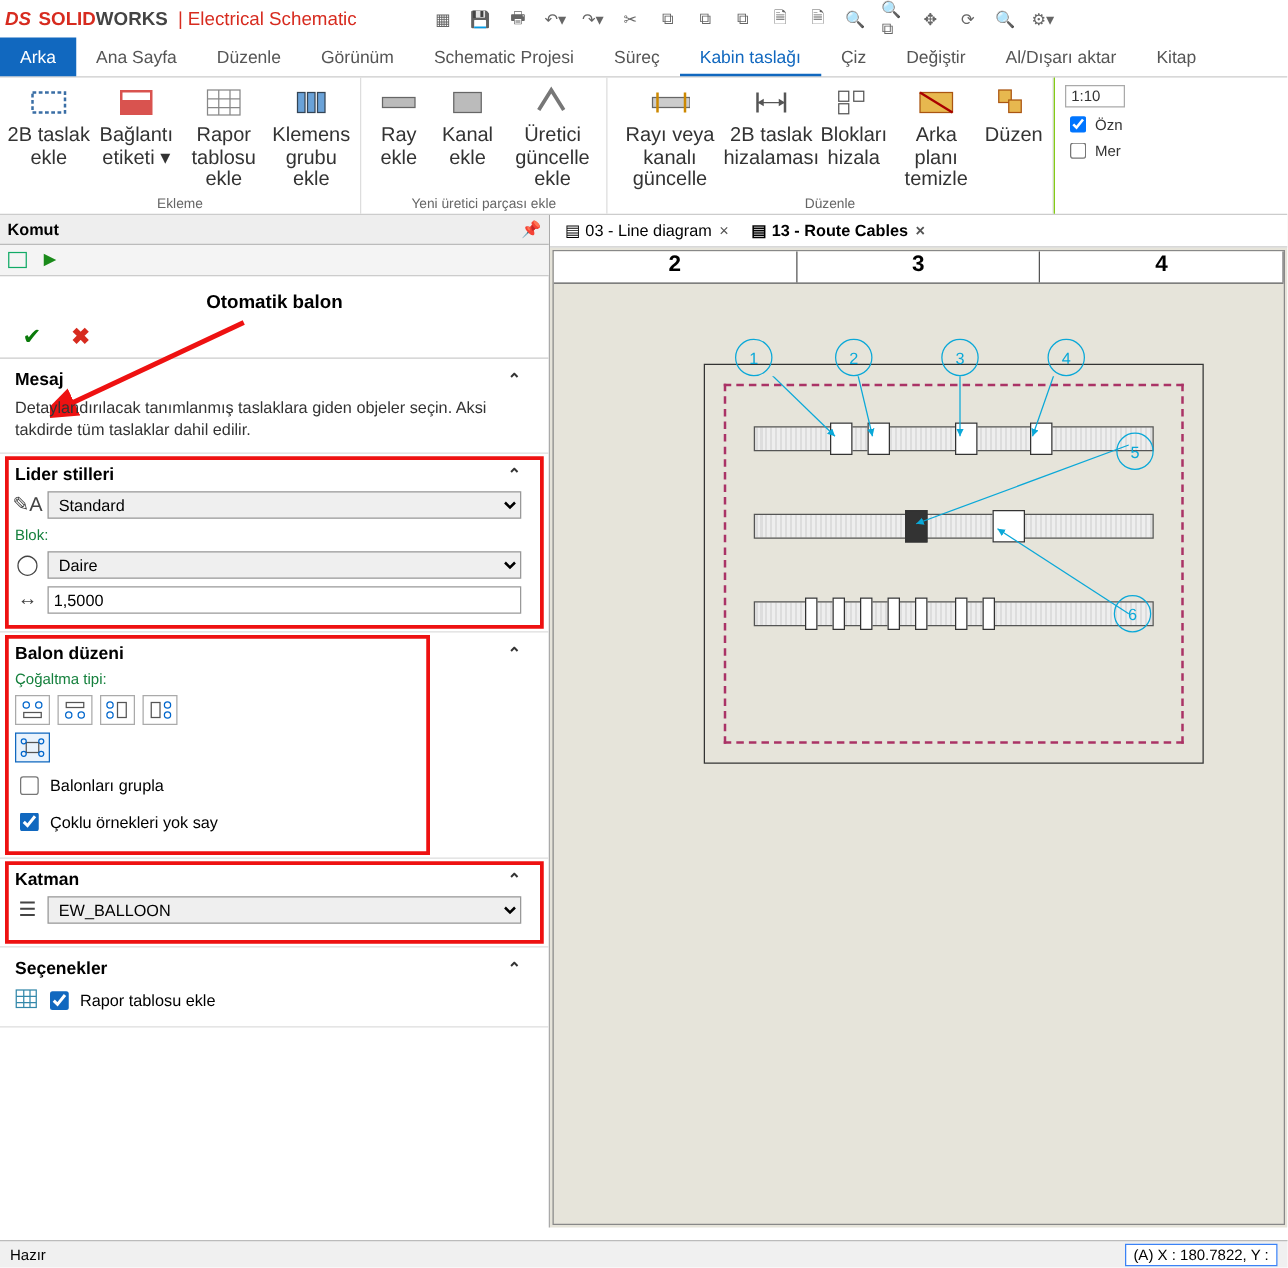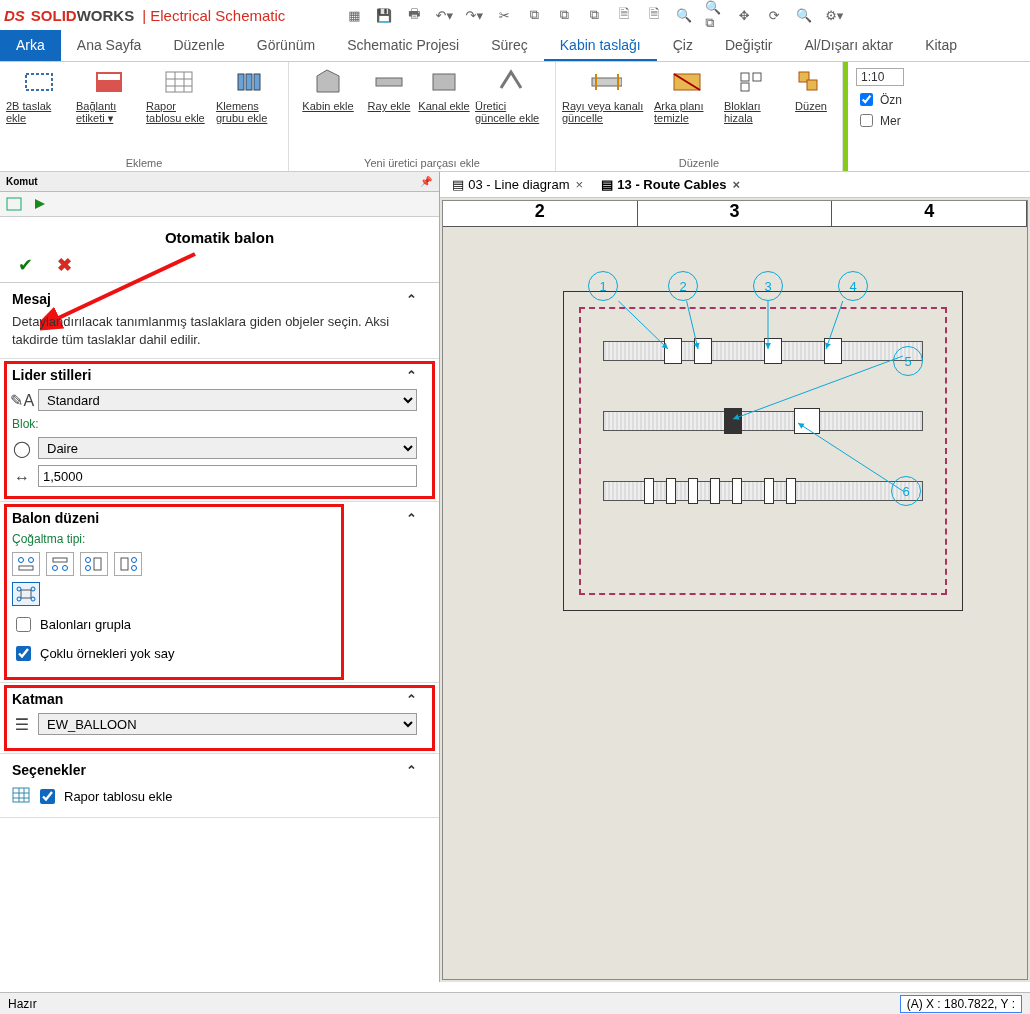--- a/index.html
+++ b/index.html
@@ -14,30 +14,30 @@
   .qat { display:flex; gap:12px; margin-left:60px; align-items:center; color:#777; font-size:13px;}
   .qat .ico { width:18px; height:18px; display:flex; align-items:center; justify-content:center; color:#666; }
   .menubar { display:flex; border-bottom:1px solid #ccc; height:32px; font-size:14px; }
   .menubar .item { padding:7px 16px; color:#555; cursor:pointer; }
   .menubar .item.filebtn { background:#1168bf; color:#fff; }
   .menubar .item.active { color:#1168bf; border-bottom:2px solid #1168bf; }
   .ribbon { height:110px; display:flex; border-bottom:1px solid #ccc; }
   .rgroup { border-right:1px solid #ddd; display:flex; flex-direction:column; padding:2px 6px 0 6px; }
   .rgroup .row { display:flex; gap:4px; flex:1; }
   .rgroup .lbl { font-size:11px; color:#666; text-align:center; padding:2px 0 2px 0;}
-  .ritem { width:66px; display:flex; flex-direction:column; align-items:center; font-size:11px; color:#333; cursor:pointer; padding-top:2px;text-decoration:underline;}
+  .ritem { width:66px; display:flex; flex-direction:column; align-items:center; text-align:center; font-size:16px; color:#333; cursor:pointer; padding-top:2px;}
   .ritem .ricon { width:32px; height:32px; display:flex; align-items:center; justify-content:center; margin-bottom:2px;}
   .ritem .rt { line-height:1.1; }
-  .rightpanel { border-left:5px solid #84cc16; padding:6px 8px; font-size:12px; color:#333; width:70px;}
+  .rightpanel { border-left:1px solid #84cc16; padding:6px 8px; font-size:12px; color:#333; width:70px;}
   .rightpanel .sel { border:1px solid #aaa; padding:1px 4px; font-size:12px; width:48px; margin-bottom:4px;}
   .rightpanel label { display:flex; align-items:center; gap:4px; font-size:12px; margin-top:2px;}
   
   .main { display:flex; height:810px; }
   .leftcol { width:440px; display:flex; flex-direction:column; border-right:1px solid #aaa; }
-  .panehdr { background:#eee; border-bottom:1px solid #bbb; font-size:10px; font-weight:bold; padding:4px 6px; display:flex; justify-content:space-between; align-items:center; }
+  .panehdr { background:#eee; border-bottom:1px solid #bbb; font-size:13px; font-weight:bold; padding:4px 6px; display:flex; justify-content:space-between; align-items:center; }
   .toolstrip { background:#f4f4f4; border-bottom:1px solid #ccc; padding:2px 4px; display:flex; gap:6px; }
   .toolstrip .tb { width:20px; height:20px; border:1px solid transparent; display:flex; align-items:center; justify-content:center;}
   .propbody { flex:1; overflow:auto; padding:0; position:relative;}
   .proptitle { text-align:center; font-size:15px; font-weight:bold; padding:12px 0 8px 0; }
   .okrow { display:flex; gap:24px; padding:0 0 6px 18px; border-bottom:1px solid #ccc;}
   .okrow .ok { color:#0a7a0a; font-size:18px; cursor:pointer;}
   .okrow .cancel { color:#d72b1f; font-size:18px; font-weight:bold; cursor:pointer;}
   .section { padding:8px 22px 10px 12px; border-bottom:1px solid #ddd; position:relative;}
   .section .shead { font-weight:bold; font-size:14px; display:flex; justify-content:space-between; align-items:center; }
   .section .shead .coll { font-size:13px; color:#333; cursor:pointer;}
@@ -159,28 +159,20 @@
               <rect x="20" y="4" width="6" height="16" fill="#6aa2d8" stroke="#345"></rect>
             </svg>
           </div>
           <div class="rt">Klemens grubu ekle</div>
         </div>
     </div>
     <div class="lbl">Ekleme</div>
   </div>
   <div class="rgroup">
     <div class="row">
-      <div class="ritem">
-          <div class="ricon">
-            <svg width="30" height="28">
-              <polygon points="4,8 14,2 26,8 26,24 4,24" fill="#bdbdbd" stroke="#666"></polygon>
-            </svg>
-          </div>
-          <div class="rt">Kabin ekle</div>
-        </div>
       <div class="ritem" style="width:48px">
           <div class="ricon">
             <svg width="30" height="20">
               <rect x="2" y="6" width="26" height="8" fill="#bbb" stroke="#666"></rect>
             </svg>
           </div>
           <div class="rt">Ray ekle</div>
         </div>
       <div class="ritem" style="width:54px">
           <div class="ricon">
@@ -208,35 +200,47 @@
             <svg width="34" height="24">
               <rect x="2" y="8" width="30" height="8" fill="#ccc" stroke="#666"></rect>
               <path d="M6 4 L6 20 M28 4 L28 20" stroke="#c80" stroke-width="2"></path>
             </svg>
           </div>
           <div class="rt">Rayı veya kanalı güncelle</div>
         </div>
       <div class="ritem">
           <div class="ricon">
             <svg width="30" height="24">
-              <rect x="2" y="4" width="26" height="16" fill="#e7b84f" stroke="#a51"></rect>
-              <line x1="2" y1="4" x2="28" y2="20" stroke="#a00" stroke-width="2"></line>
-            </svg>
-          </div>
-          <div class="rt">Arka planı temizle</div>
+              <line x1="4" y1="4" x2="4" y2="20" stroke="#555" stroke-width="2"></line>
+              <line x1="26" y1="4" x2="26" y2="20" stroke="#555" stroke-width="2"></line>
+              <line x1="4" y1="12" x2="26" y2="12" stroke="#555"></line>
+              <polygon points="4,12 9,9 9,15" fill="#555"></polygon>
+              <polygon points="26,12 21,9 21,15" fill="#555"></polygon>
+            </svg>
+          </div>
+          <div class="rt">2B taslak hizalaması</div>
         </div>
       <div class="ritem" style="width:58px">
           <div class="ricon">
             <svg width="30" height="24">
               <rect x="3" y="3" width="8" height="8" fill="none" stroke="#555"></rect>
               <rect x="3" y="13" width="8" height="8" fill="none" stroke="#555"></rect>
               <rect x="15" y="3" width="8" height="8" fill="none" stroke="#555"></rect>
             </svg>
           </div>
           <div class="rt">Blokları hizala</div>
+        </div>
+      <div class="ritem">
+          <div class="ricon">
+            <svg width="30" height="24">
+              <rect x="2" y="4" width="26" height="16" fill="#e7b84f" stroke="#a51"></rect>
+              <line x1="2" y1="4" x2="28" y2="20" stroke="#a00" stroke-width="2"></line>
+            </svg>
+          </div>
+          <div class="rt">Arka planı temizle</div>
         </div>
       <div class="ritem" style="width:50px">
           <div class="ricon">
             <svg width="28" height="24">
               <rect x="2" y="2" width="10" height="10" fill="#e7b84f" stroke="#a51"></rect>
               <rect x="10" y="10" width="10" height="10" fill="#e7b84f" stroke="#a51"></rect>
             </svg>
           </div>
           <div class="rt">Düzen</div>
         </div>

